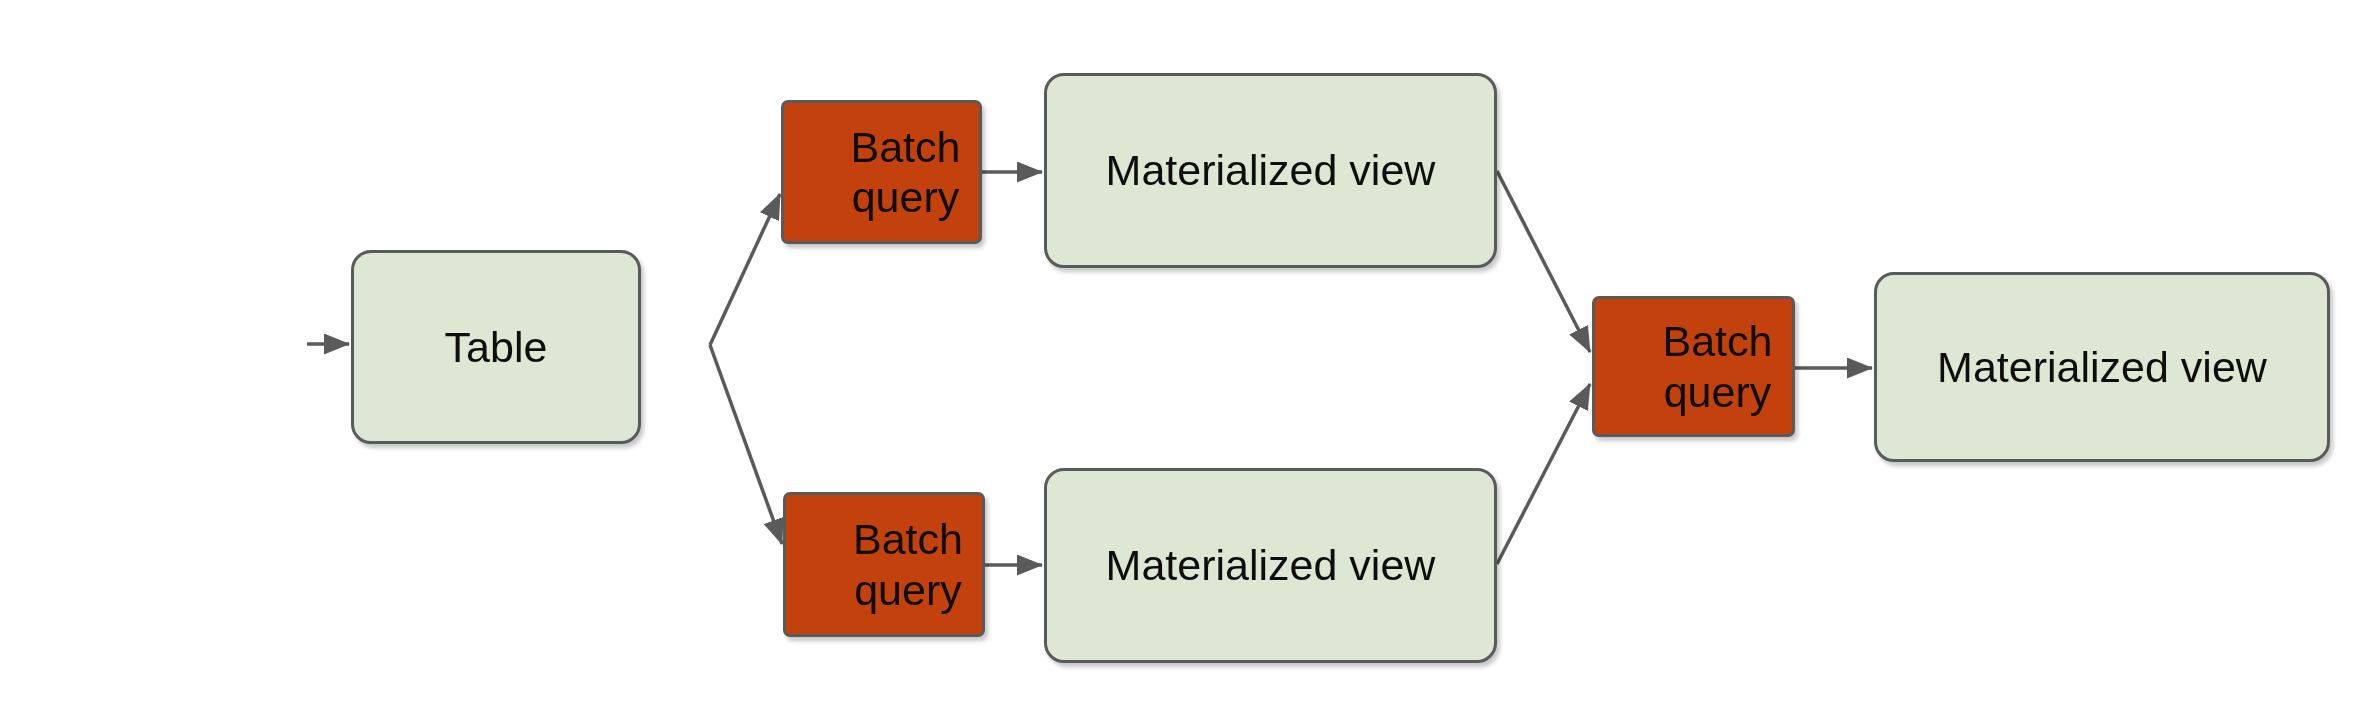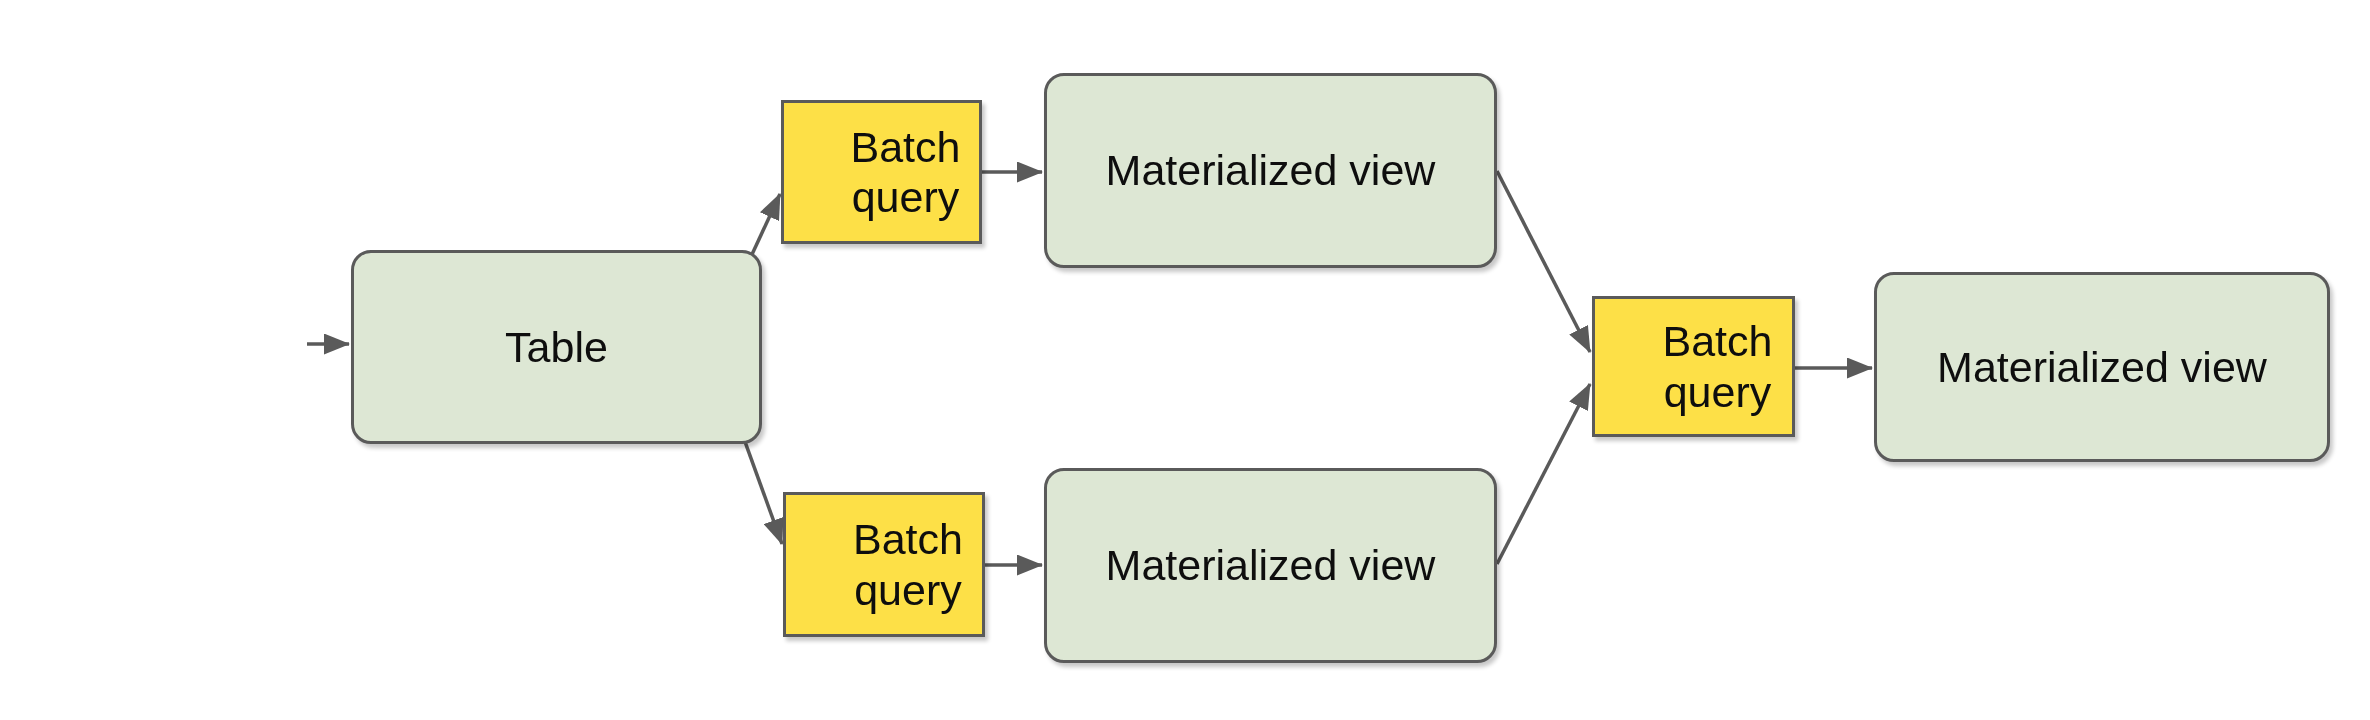--- a/index.html
+++ b/index.html
@@ -17,25 +17,25 @@
     display: flex;
     align-items: center;
     justify-content: center;
     text-align: center;
     box-sizing: border-box;
     border: 3px solid #5a5a5a;
     font-size: 43px;
     line-height: 1.17;
     box-shadow: 3px 4px 4px rgba(0,0,0,0.22);
   }
-  .query { background: #fde047; border-radius: 0; padding-left: 48px; }
+  .query { background: #c2410c; border-radius: 7px; padding-left: 48px; }
   .view  { background: #dde7d4; border-radius: 20px; }
 
   #n-streaming  { left: 32px;   top: 276px; width: 275px; height: 136px; }
-  #n-table      { left: 351px;  top: 250px; width: 411px; height: 194px; }
+  #n-table      { left: 351px;  top: 250px; width: 290px; height: 194px; }
   #n-batch-top  { left: 781px;  top: 100px; width: 201px; height: 144px; }
   #n-mv-top     { left: 1044px; top: 73px;  width: 453px; height: 195px; }
   #n-batch-bot  { left: 783px;  top: 492px; width: 202px; height: 145px; }
   #n-mv-bot     { left: 1044px; top: 468px; width: 453px; height: 195px; }
   #n-batch-merge{ left: 1592px; top: 296px; width: 203px; height: 141px; }
   #n-mv-final   { left: 1874px; top: 272px; width: 456px; height: 190px; }
 
   #edges {
     position: absolute;
     left: 0; top: 0;

